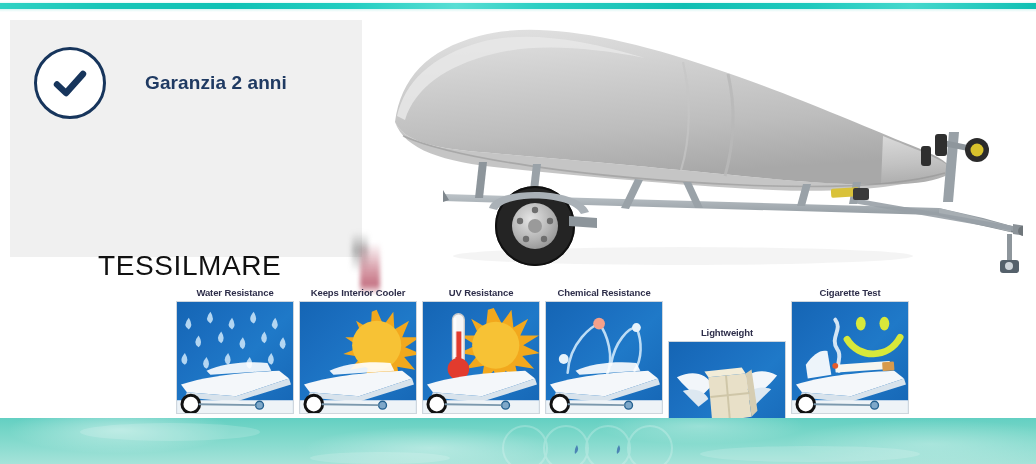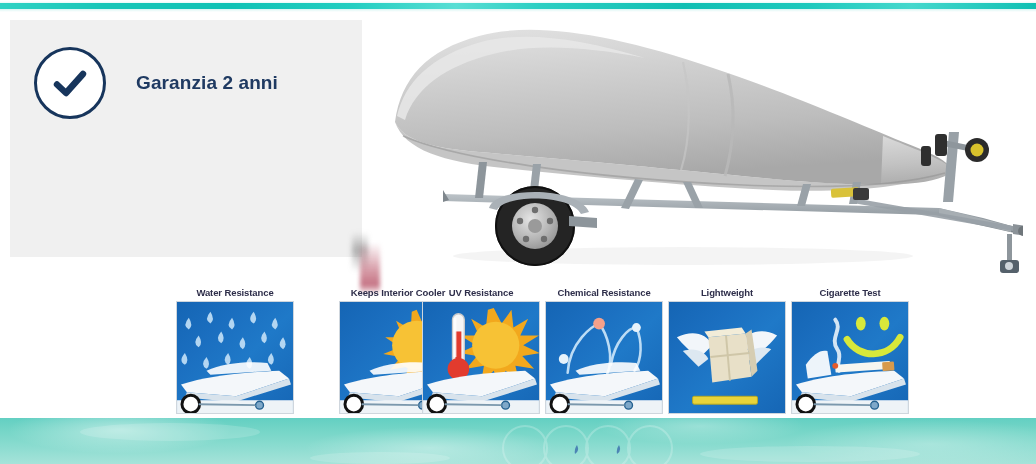--- a/index.html
+++ b/index.html
@@ -24,21 +24,21 @@
   .top-rule-soft{
     position:absolute;left:0;top:1px;width:1036px;height:11px;
     background:linear-gradient(180deg,rgba(255,255,255,0) 0%,rgba(60,205,193,.25) 35%,rgba(60,205,193,.25) 65%,rgba(255,255,255,0) 100%);
   }
 
   
   .badge-panel{
     position:absolute;left:10px;top:20px;width:352px;height:237px;
     background:#f0f0f0;
   }
-  .badge-row{position:absolute;display:flex;align-items:center;}
+  .badge-row{position:absolute;display:flex;align-items:center;gap:9px;}
   .badge-row.r1{left:24px;top:27px;}
   .badge-row.r2{left:24px;top:145px;}
 
   .badge-circle{
     width:72px;height:72px;border-radius:50%;
     border:3px solid #17355c;background:#ffffff;
     box-sizing:border-box;position:relative;overflow:hidden;
     flex:0 0 auto;
   }
   .check-svg{position:absolute;left:50%;top:50%;transform:translate(-50%,-50%);}
@@ -119,20 +119,21 @@
         <svg class="check-svg" width="46" height="46" viewBox="0 0 46 46" aria-hidden="true">
           <path d="M10 24.5 L19 33 L36 14" fill="none" stroke="#17355c" stroke-width="6.4" stroke-linecap="round" stroke-linejoin="round"></path>
         </svg>
       </div>
       <div class="badge-label">Garanzia 2 anni</div>
     </div>
 
 
   </div>
 
+  <div class="brand-word">TESSILMARE</div>
 
   <div class="artifact2"></div>
   <div class="artifact"></div>
 
   <div class="photo">
     <svg viewBox="0 0 640 272" aria-hidden="true">
       <defs>
         <linearGradient id="coverG" x1="0" y1="0" x2="0.25" y2="1">
           <stop offset="0%" stop-color="#e2e2e2"></stop>
           <stop offset="35%" stop-color="#cfcfcf"></stop>
@@ -265,21 +266,21 @@
           <path d="M10 92 L 60 96 L 114 78 L 116 84 L 58 102 L 8 97 Z" fill="#d8e3ec"></path>
           <path d="M30 70 C 46 62, 72 60, 92 62 L 96 70 L 34 74 Z" fill="#ffffff" opacity="0.9"></path>
           <rect x="0" y="100" width="118" height="13" fill="#eef3f7"></rect>
           <circle cx="14" cy="104" r="9" fill="#fff" stroke="#111" stroke-width="3"></circle>
           <circle cx="84" cy="105" r="4" fill="#7fa8c9" stroke="#24608f" stroke-width="1.4"></circle>
           <path d="M22 104 L 80 105" stroke="#7b98ad" stroke-width="2"></path>
         </svg>
       </div>
     </div>
 
-    <div class="fcell" style="left:123px;margin-left:40px;">
+    <div class="fcell" style="left:123px;">
       <div class="fcaption">Keeps Interior Cooler</div>
       <div class="fpic">
         <svg viewBox="0 0 118 113" aria-hidden="true">
           <g fill="#f2a81d">
             <path d="M78 8 l7 16 10 -14 1 18 15 -9 -7 17 18 0 -15 10 17 7 -18 3 11 13 -18 -3 3 17 -13 -12 -5 17 -5 -17 -13 12 3 -17 -18 3 11 -13 -18 -3 17 -7 -15 -10 18 0 -7 -17 15 9 1 -18z"></path>
           </g>
           <circle cx="78" cy="44" r="25" fill="#f7c235"></circle>
 
           <path d="M4 84 C 30 76, 60 72, 104 70 L 114 78 L 60 96 L 10 92 Z" fill="#f4f7fa"></path>
           <path d="M10 92 L 60 96 L 114 78 L 116 84 L 58 102 L 8 97 Z" fill="#d8e3ec"></path>
@@ -333,21 +334,21 @@
           <path d="M4 84 C 30 76, 60 72, 104 70 L 114 78 L 60 96 L 10 92 Z" fill="#f4f7fa"></path>
           <path d="M10 92 L 60 96 L 114 78 L 116 84 L 58 102 L 8 97 Z" fill="#d8e3ec"></path>
           <rect x="0" y="100" width="118" height="13" fill="#eef3f7"></rect>
           <circle cx="14" cy="104" r="9" fill="#fff" stroke="#111" stroke-width="3"></circle>
           <circle cx="84" cy="105" r="4" fill="#7fa8c9" stroke="#24608f" stroke-width="1.4"></circle>
           <path d="M22 104 L 80 105" stroke="#7b98ad" stroke-width="2"></path>
         </svg>
       </div>
     </div>
 
-    <div class="fcell" style="left:492px;">
+    <div class="fcell" style="left:492px;margin-top:40px;">
       <div class="fcaption">Lightweight</div>
       <div class="fpic">
         <svg viewBox="0 0 118 113" aria-hidden="true">
 
           <path d="M8 36 C 24 28, 38 32, 44 44 L 30 58 C 22 50, 14 44, 8 36 Z" fill="#f2f6fa"></path>
           <path d="M110 34 C 94 26, 80 30, 74 42 L 88 56 C 96 48, 104 42, 110 34 Z" fill="#f2f6fa"></path>
           <path d="M14 50 C 26 46, 36 50, 40 58 L 30 66 Z" fill="#dde8f1"></path>
           <path d="M104 48 C 92 44, 82 48, 78 56 L 88 64 Z" fill="#dde8f1"></path>
 
           <path d="M40 36 L 78 32 L 84 76 L 44 82 Z" fill="#e8e0c8"></path>

